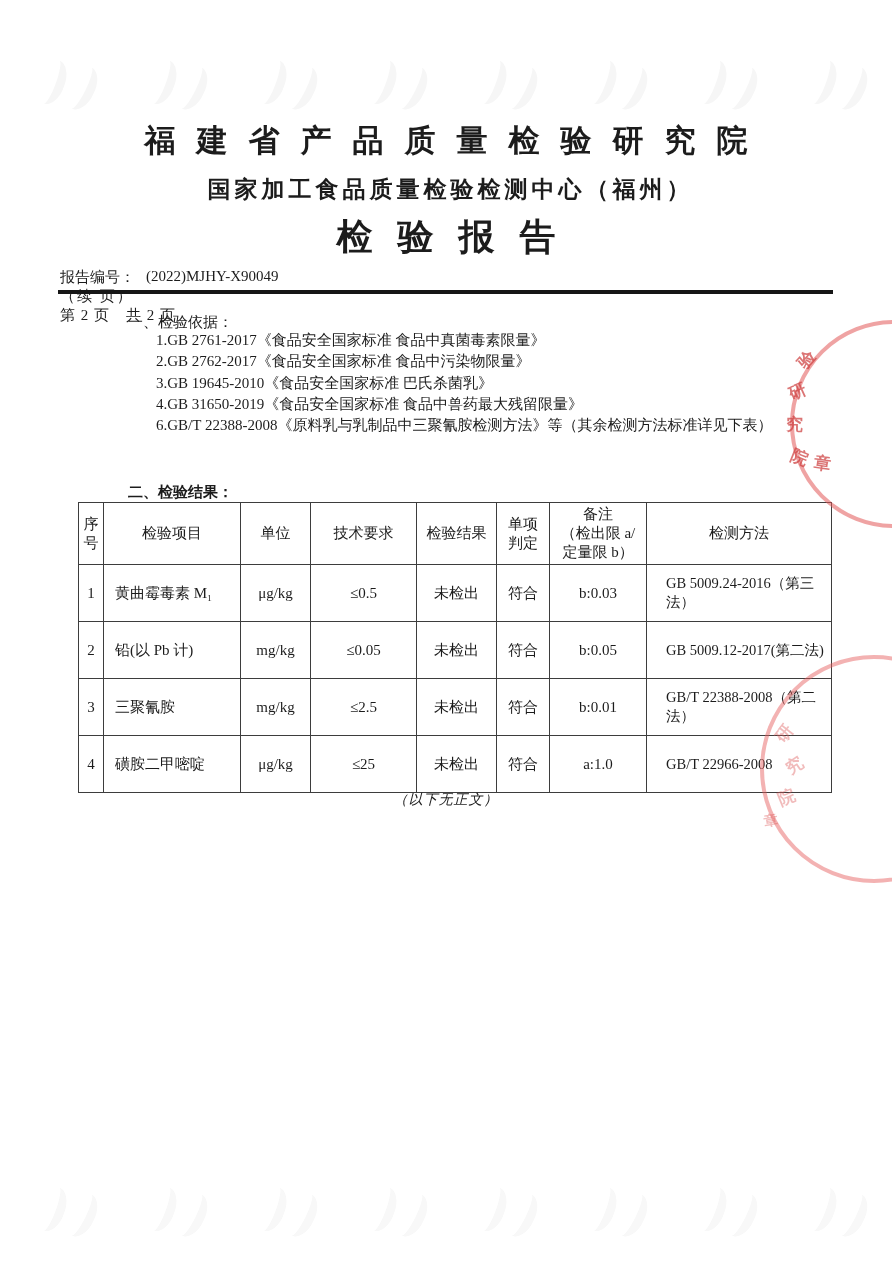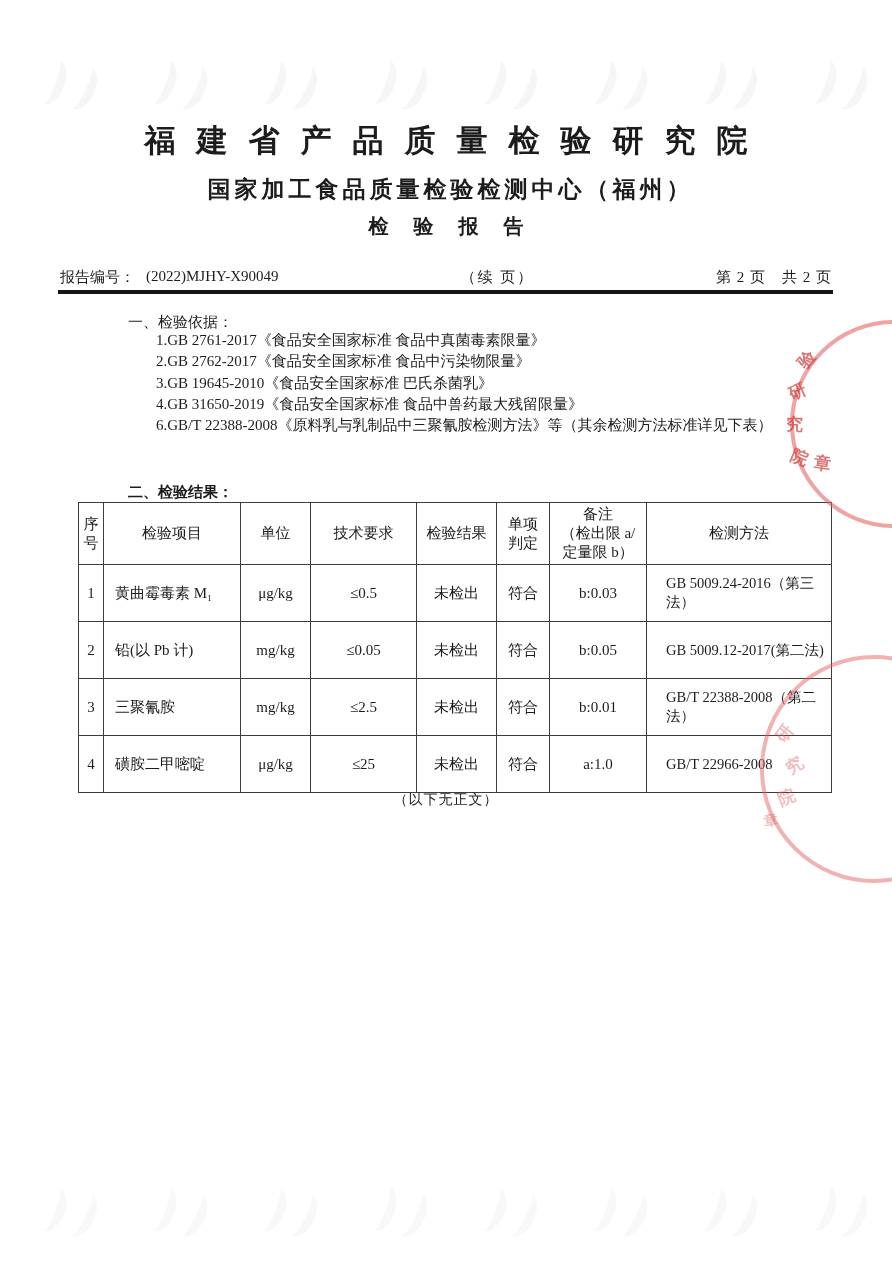--- a/index.html
+++ b/index.html
@@ -15,23 +15,23 @@
   .wm-group{position:relative;width:70px;height:62px;}
   .wm-stroke{position:absolute;width:18px;height:46px;border-right:9px solid rgba(40,40,40,0.045);border-radius:60% 60% 60% 60%;transform:rotate(20deg);}
   .wm-stroke.s1{left:8px;top:4px;}
   .wm-stroke.s2{left:38px;top:10px;transform:rotate(26deg);}
   
   .title-institute{position:absolute;top:120px;left:0;width:100%;text-align:center;
     font-size:31px;font-weight:bold;letter-spacing:21px;padding-left:21px;box-sizing:border-box;white-space:nowrap;}
   .title-center{position:absolute;top:174px;left:0;width:100%;text-align:center;
     font-size:23px;font-weight:bold;letter-spacing:4px;padding-left:9px;box-sizing:border-box;white-space:nowrap;}
   .title-report{position:absolute;top:213px;left:0;width:100%;text-align:center;
-    font-size:20px;font-weight:bold;letter-spacing:25px;padding-left:25px;box-sizing:border-box;white-space:nowrap;}
-  
-  .meta{position:absolute;top:268px;left:60px;width:772px;display:flex;align-items:baseline;font-size:15px;}
+    font-size:36px;font-weight:bold;letter-spacing:25px;padding-left:25px;box-sizing:border-box;white-space:nowrap;}
+  
+  .meta{position:absolute;top:268px;left:60px;width:772px;display:flex;align-items:baseline;font-size:15px;flex-direction:column;}
   .meta .left{display:flex;gap:11px;white-space:nowrap;}
   .meta .mid{flex:1;text-align:center;letter-spacing:2px;}
   .meta .right{white-space:nowrap;letter-spacing:1px;}
   .rule{position:absolute;top:290px;left:58px;width:775px;height:4px;background:#161616;}
   
   .basis-heading{position:absolute;top:313px;left:128px;font-size:15px;text-align:right;}
   .basis-list{position:absolute;top:330px;left:156px;width:652px;font-size:15px;line-height:21.3px;}
   .basis-item{white-space:nowrap;}
   .basis-item.wrap{white-space:normal;margin-left:-28px;text-indent:28px;}
   .results-heading{position:absolute;top:483px;left:128px;font-size:15px;font-weight:bold;}
@@ -44,21 +44,21 @@
   .tbl .c-seq{width:25px;}
   .tbl .c-item{width:137px;}
   .tbl .c-unit{width:70px;}
   .tbl .c-req{width:106px;}
   .tbl .c-res{width:80px;}
   .tbl .c-jud{width:53px;}
   .tbl .c-rem{width:97px;}
   .tbl .c-met{width:185px;}
   .tbl td.a-left{text-align:left;padding-left:11px;}
   .tbl td.a-left-met{text-align:left;padding-left:19px;font-size:14.5px;}
-  .footer-note{position:absolute;top:791px;left:0;width:100%;text-align:center;font-size:14px;letter-spacing:1px;}
+  .footer-note{position:absolute;top:791px;left:0;width:100%;text-align:center;font-size:14px;letter-spacing:1px;font-style:italic;}
   
   .seal-circle{position:absolute;border-radius:50%;pointer-events:none;}
   .seal-top-circle{left:790px;top:320px;width:200px;height:200px;border:4px solid rgba(226,88,88,0.55);}
   .seal-bottom-circle{left:760px;top:655px;width:220px;height:220px;border:4px solid rgba(230,95,95,0.48);}
   .seal-char{position:absolute;color:rgba(205,62,62,0.72);font-size:17px;font-weight:bold;pointer-events:none;}
   .seal-char.faint{color:rgba(220,85,85,0.4);}
 </style>
 </head>
 <body>
 

